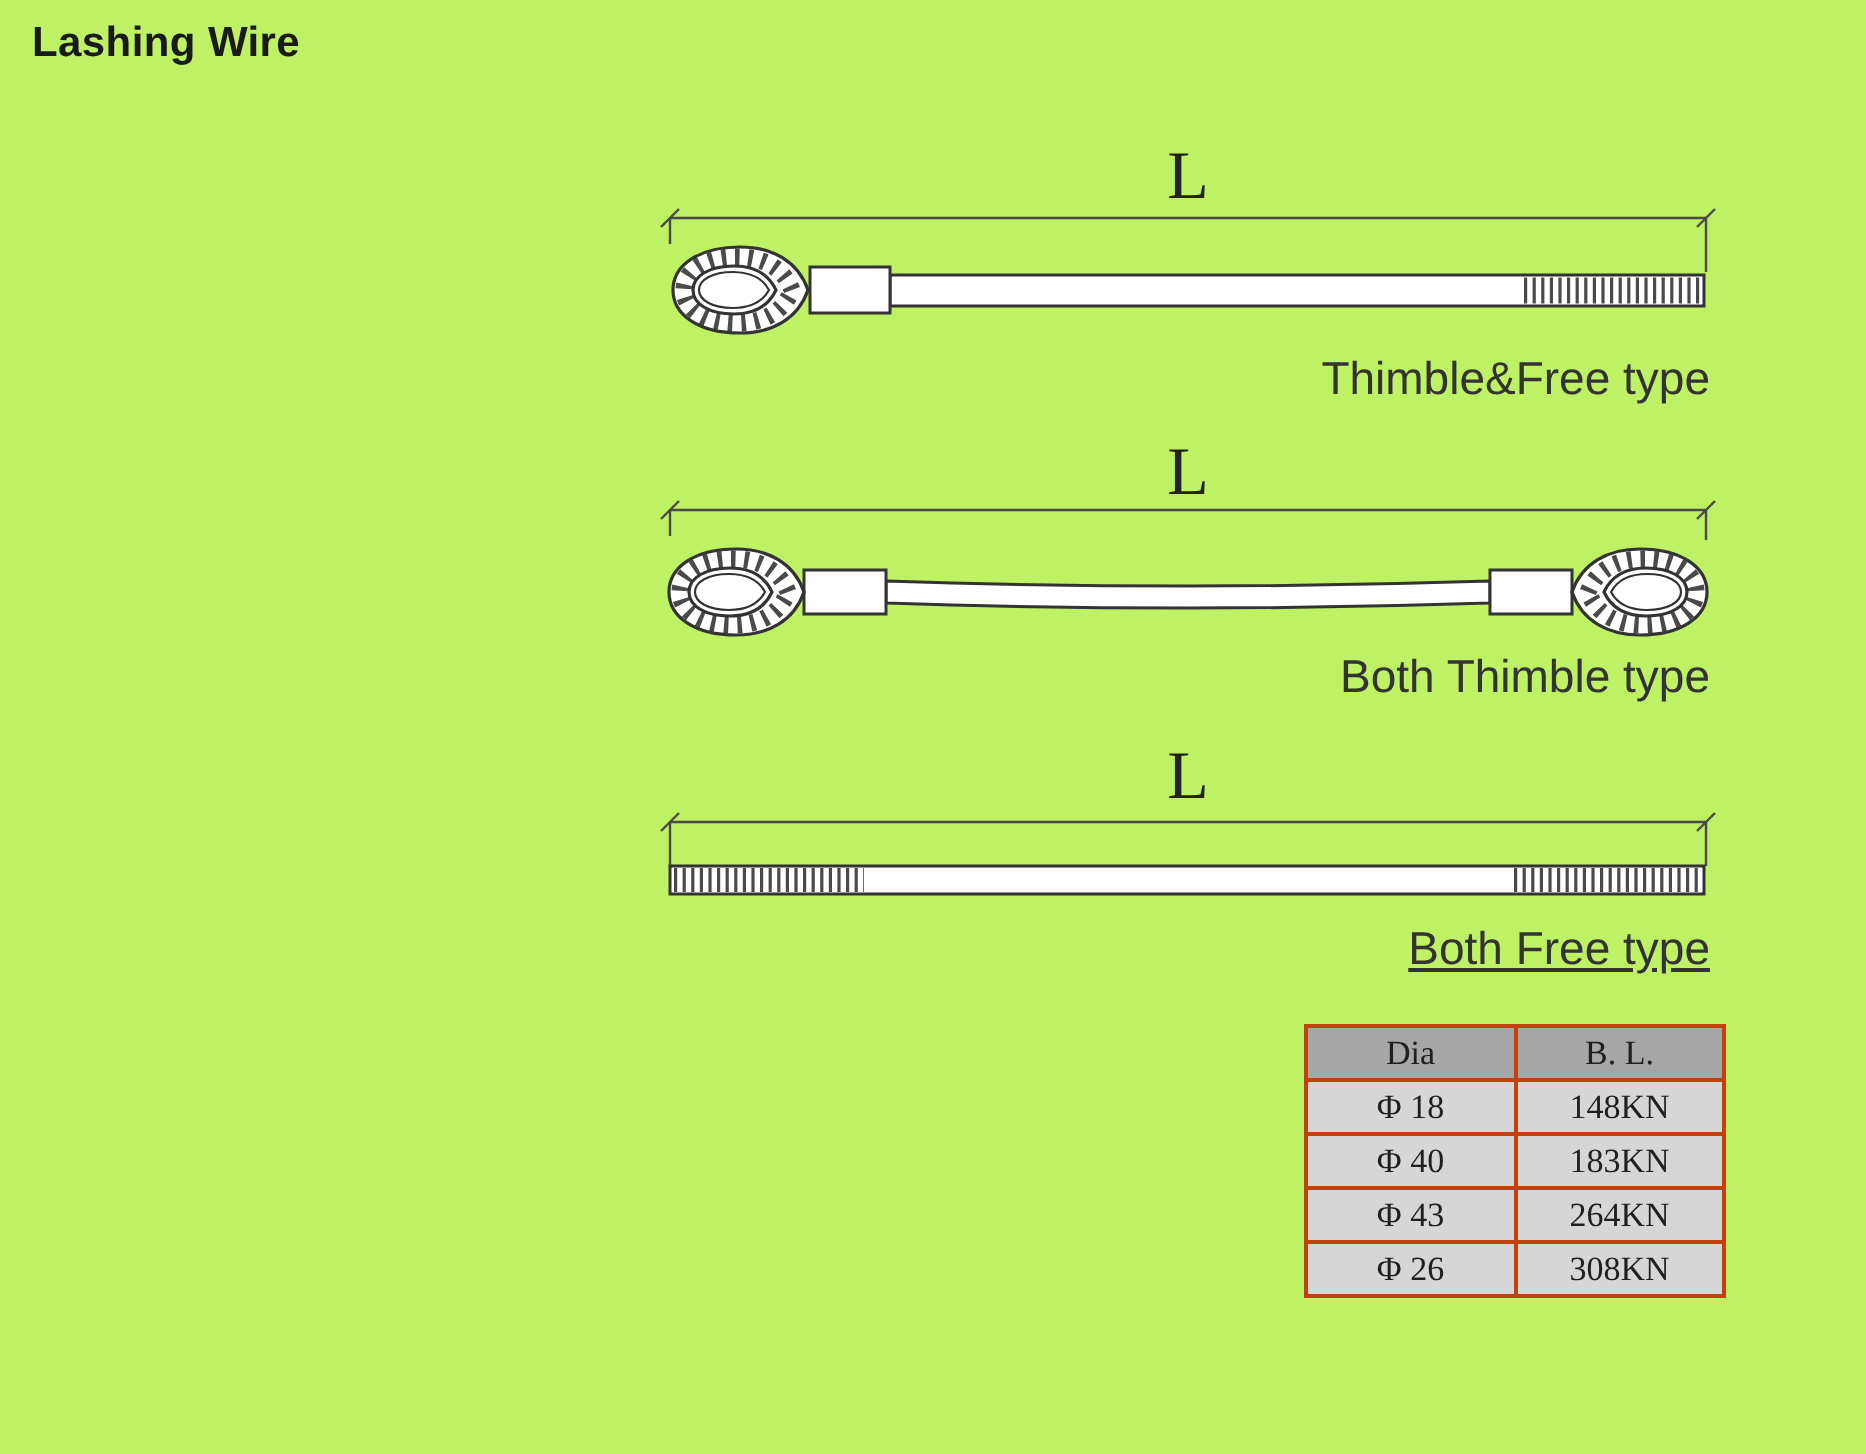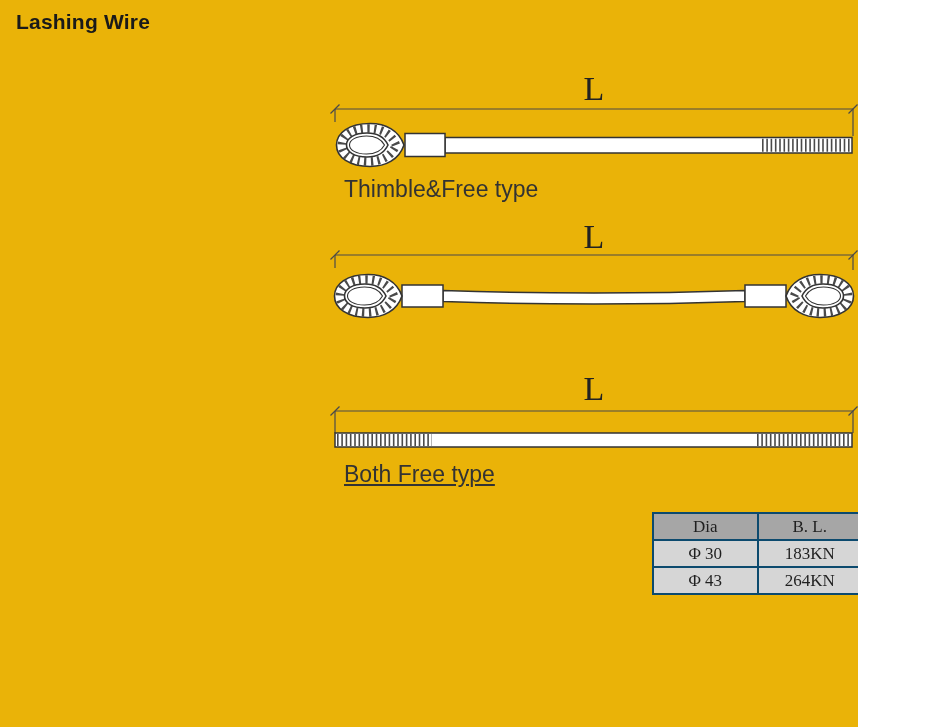--- a/index.html
+++ b/index.html
@@ -1,50 +1,50 @@
 <!DOCTYPE html>
 <html><head>
 <meta charset="utf-8">
 <style>
   html,body{margin:0;padding:0;background:#fff;}
   .page{
-    position:relative;width:858px;height:727px;background:#eab308;overflow:hidden;
+    position:relative;width:933px;height:727px;background:#bef264;overflow:hidden;
     font-family:"Liberation Sans",sans-serif;
   }
   .title{
     position:absolute;left:16px;top:10px;margin:0;
     font-size:21px;font-weight:bold;color:#1a1a1a;letter-spacing:0.2px;
   }
   .diagram{position:absolute;left:333px;width:522px;}
   .dim-label{
     position:absolute;left:0;top:0;width:100%;text-align:center;
     font-family:"Liberation Serif",serif;font-size:34px;line-height:34px;color:#222;
   }
   .drawing{position:absolute;left:0;overflow:visible;display:block;}
   .caption{
-    position:absolute;left:11px;width:100%;text-align:left;
+    position:absolute;left:0;width:100%;text-align:right;
     font-size:23px;line-height:26px;color:#333;
   }
   .d1{top:72px;height:132px;}
   .d1 .drawing{top:34px;}
   .d1 .caption{top:104px;}
   .d2{top:220px;height:134px;}
   .d2 .drawing{top:32px;}
   .d2 .caption{top:105px;}
   .d3{top:372px;height:118px;}
   .d3 .drawing{top:33px;}
   .d3 .caption{top:89px;text-decoration:underline;}
 
   .spec{
     position:absolute;left:652px;top:512px;width:211px;
     border-collapse:collapse;table-layout:fixed;
     font-family:"Liberation Serif",serif;font-size:17px;color:#1f1f1f;
   }
   .spec th,.spec td{
-    border:2px solid #0c4a6e;text-align:center;vertical-align:middle;
+    border:2px solid #c2410c;text-align:center;vertical-align:middle;
     height:25px;padding:0;font-weight:normal;
   }
   .spec th{background:#a6a6a6;}
   .spec td{background:#d6d6d6;}
 
   svg .ln{stroke:#4a4a4a;stroke-width:1.2;fill:none;}
   svg .outline{stroke:#333;stroke-width:1.6;fill:none;}
   svg .white{fill:#ffffff;}
 </style>
 </head>
@@ -89,20 +89,21 @@
       <line class="ln" x1="-2.5" y1="7.5" x2="6.5" y2="-1.5"></line>
       <line class="ln" x1="515.5" y1="7.5" x2="524.5" y2="-1.5"></line>
       <line class="ln" x1="2" y1="3" x2="2" y2="16"></line>
       <line class="ln" x1="520" y1="3" x2="520" y2="18"></line>
       <path class="white" stroke="#333" stroke-width="1.5" d="M110,38.5 Q261,43.5 412,38.5 L412,49.5 Q261,54.5 110,49.5 Z"></path>
       <rect class="white" x="69" y="33" width="41" height="22" stroke="#333" stroke-width="1.5"></rect>
       <rect class="white" x="412" y="33" width="41" height="22" stroke="#333" stroke-width="1.5"></rect>
       <use href="#thimble" transform="translate(0,21)"></use>
       <use href="#thimble" transform="translate(522,21) scale(-1,1)"></use>
     </svg>
+    <div class="caption">Both Thimble type</div>
   </section>
 
   <section class="diagram d3">
     <div class="dim-label">L</div>
     <svg class="drawing" width="522" height="48" viewBox="0 0 522 48">
       <line class="ln" x1="2" y1="6" x2="520" y2="6"></line>
       <line class="ln" x1="-2.5" y1="10.5" x2="6.5" y2="1.5"></line>
       <line class="ln" x1="515.5" y1="10.5" x2="524.5" y2="1.5"></line>
       <line class="ln" x1="2" y1="6" x2="2" y2="28"></line>
       <line class="ln" x1="520" y1="6" x2="520" y2="28"></line>
@@ -115,23 +116,31 @@
 
   <table class="spec">
     <thead>
       <tr>
         <th>Dia</th>
         <th>B. L.</th>
       </tr>
     </thead>
     <tbody>
       <tr>
-        <td>Φ 30</td>
+        <td>Φ 18</td>
+        <td>148KN</td>
+      </tr>
+      <tr>
+        <td>Φ 40</td>
         <td>183KN</td>
       </tr>
       <tr>
         <td>Φ 43</td>
         <td>264KN</td>
+      </tr>
+      <tr>
+        <td>Φ 26</td>
+        <td>308KN</td>
       </tr>
     </tbody>
   </table>
 
 </div>
 
 </body></html>

